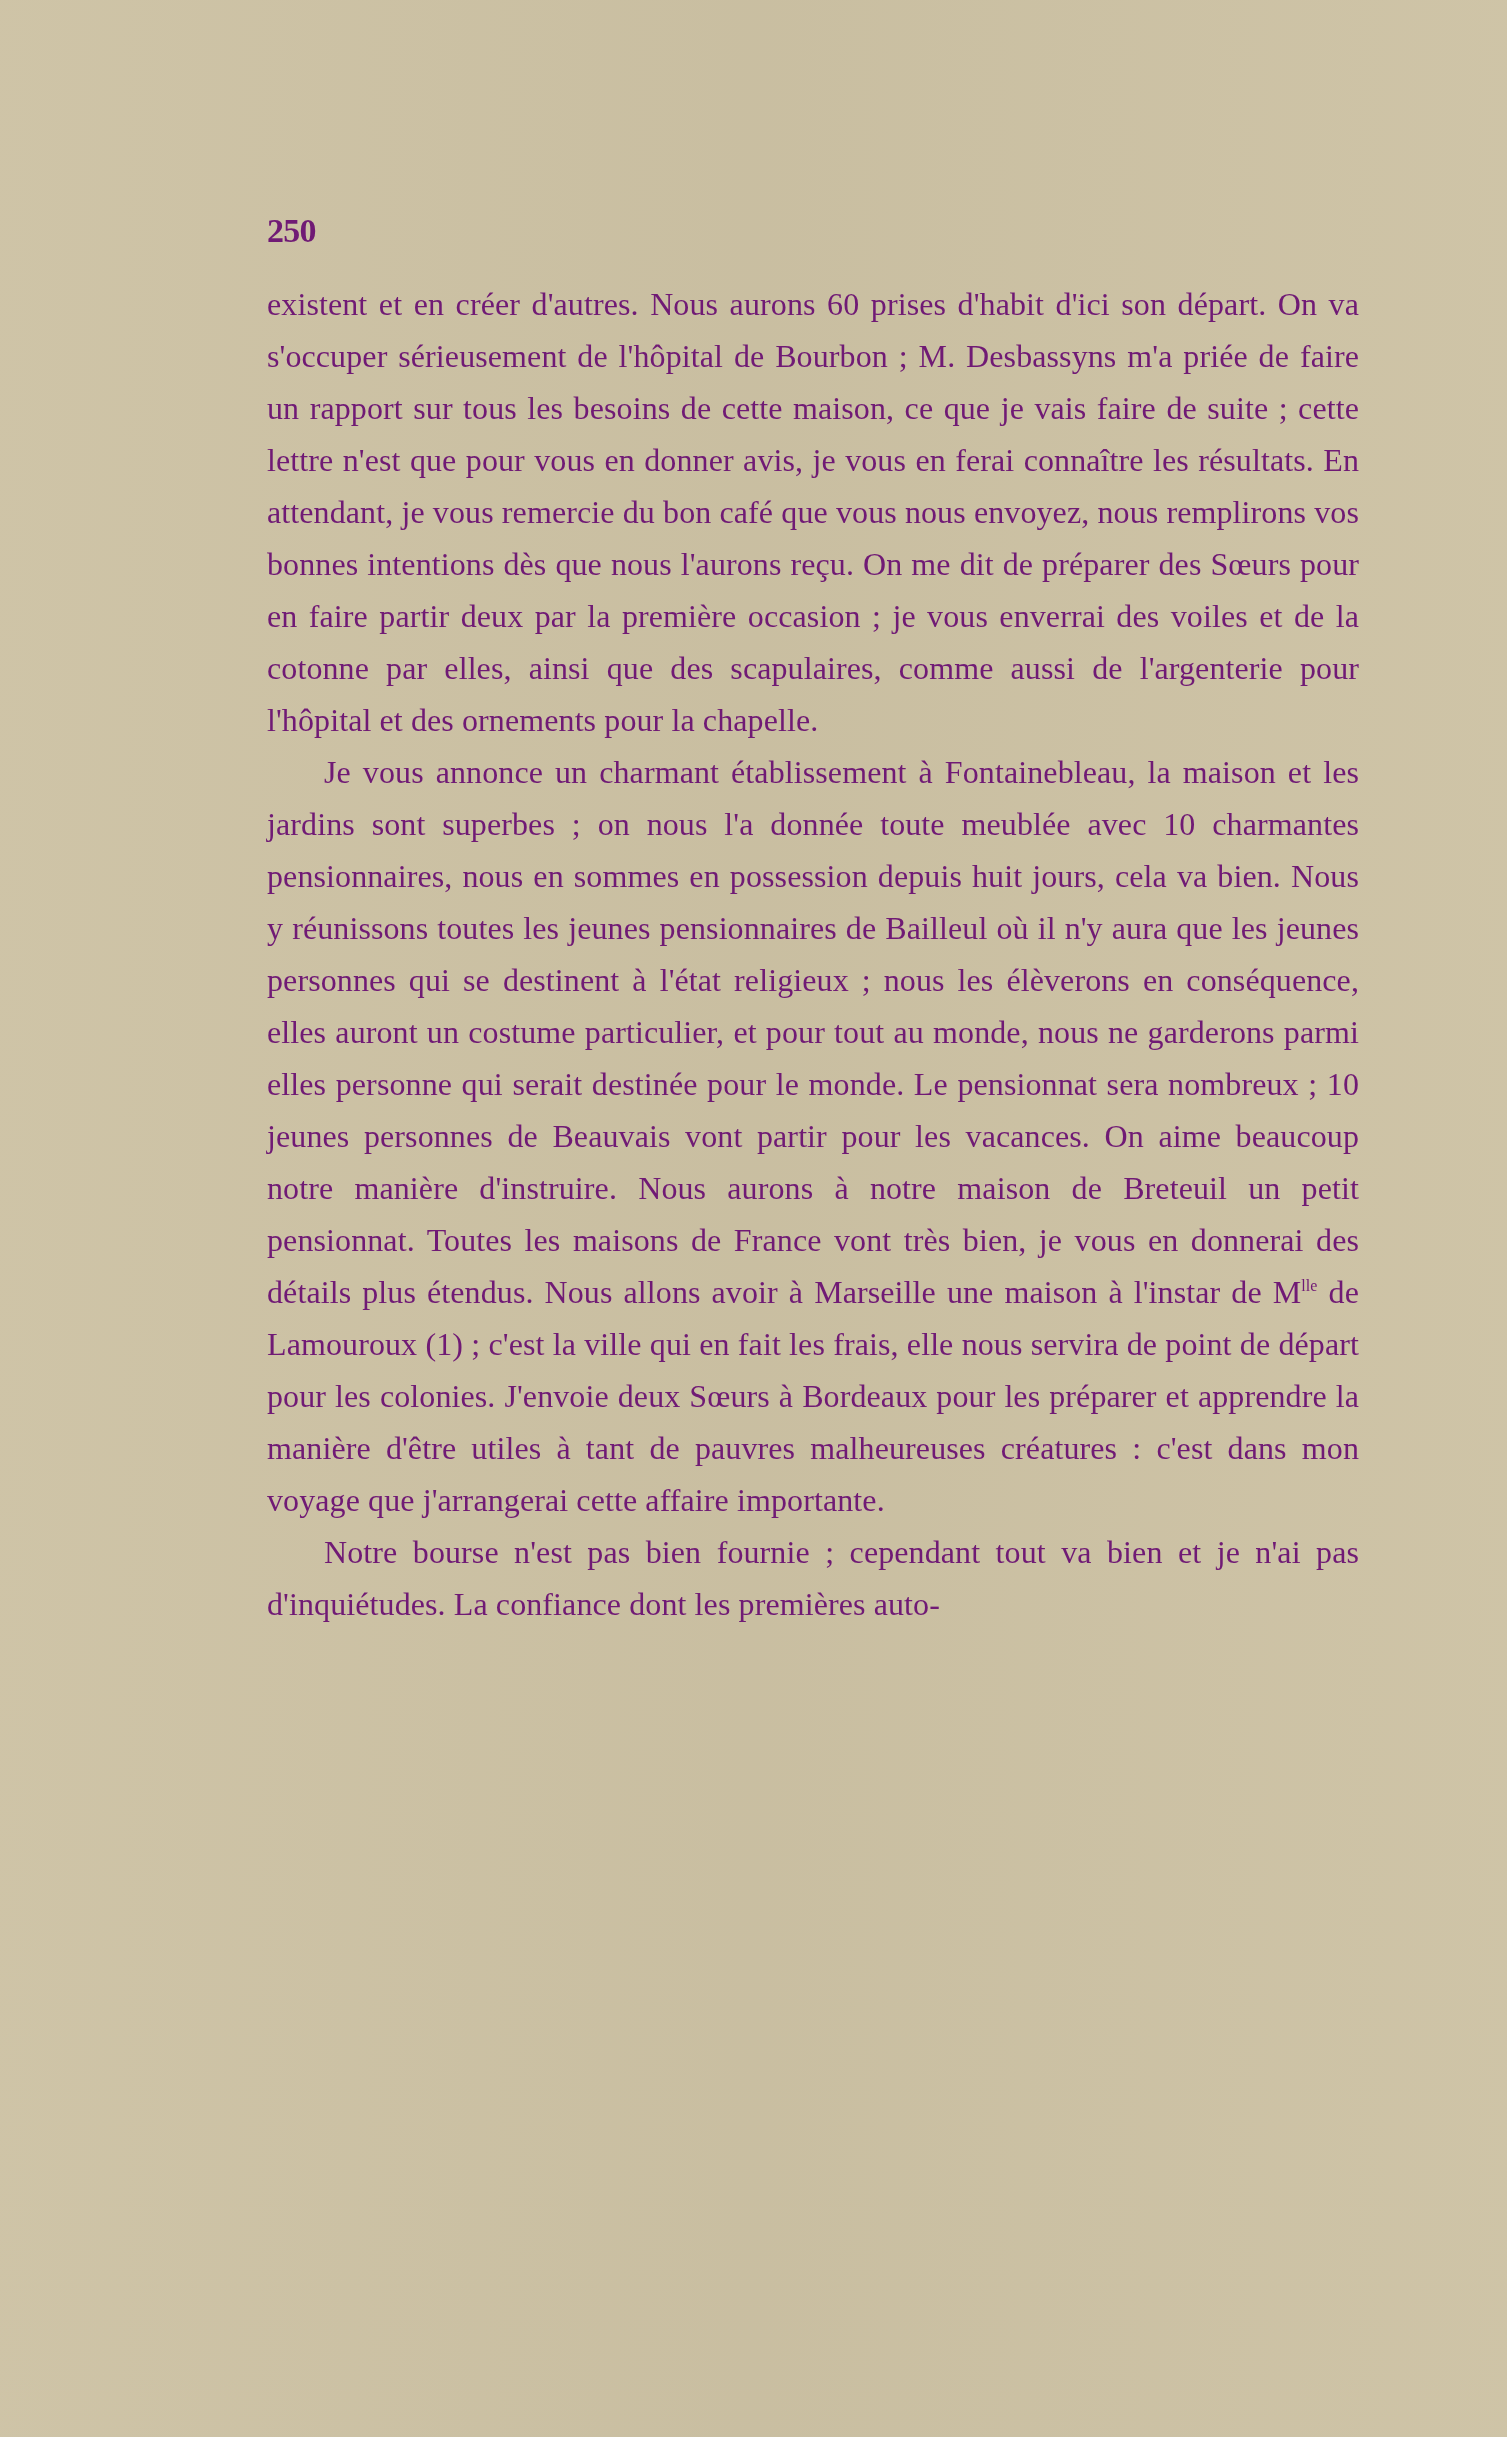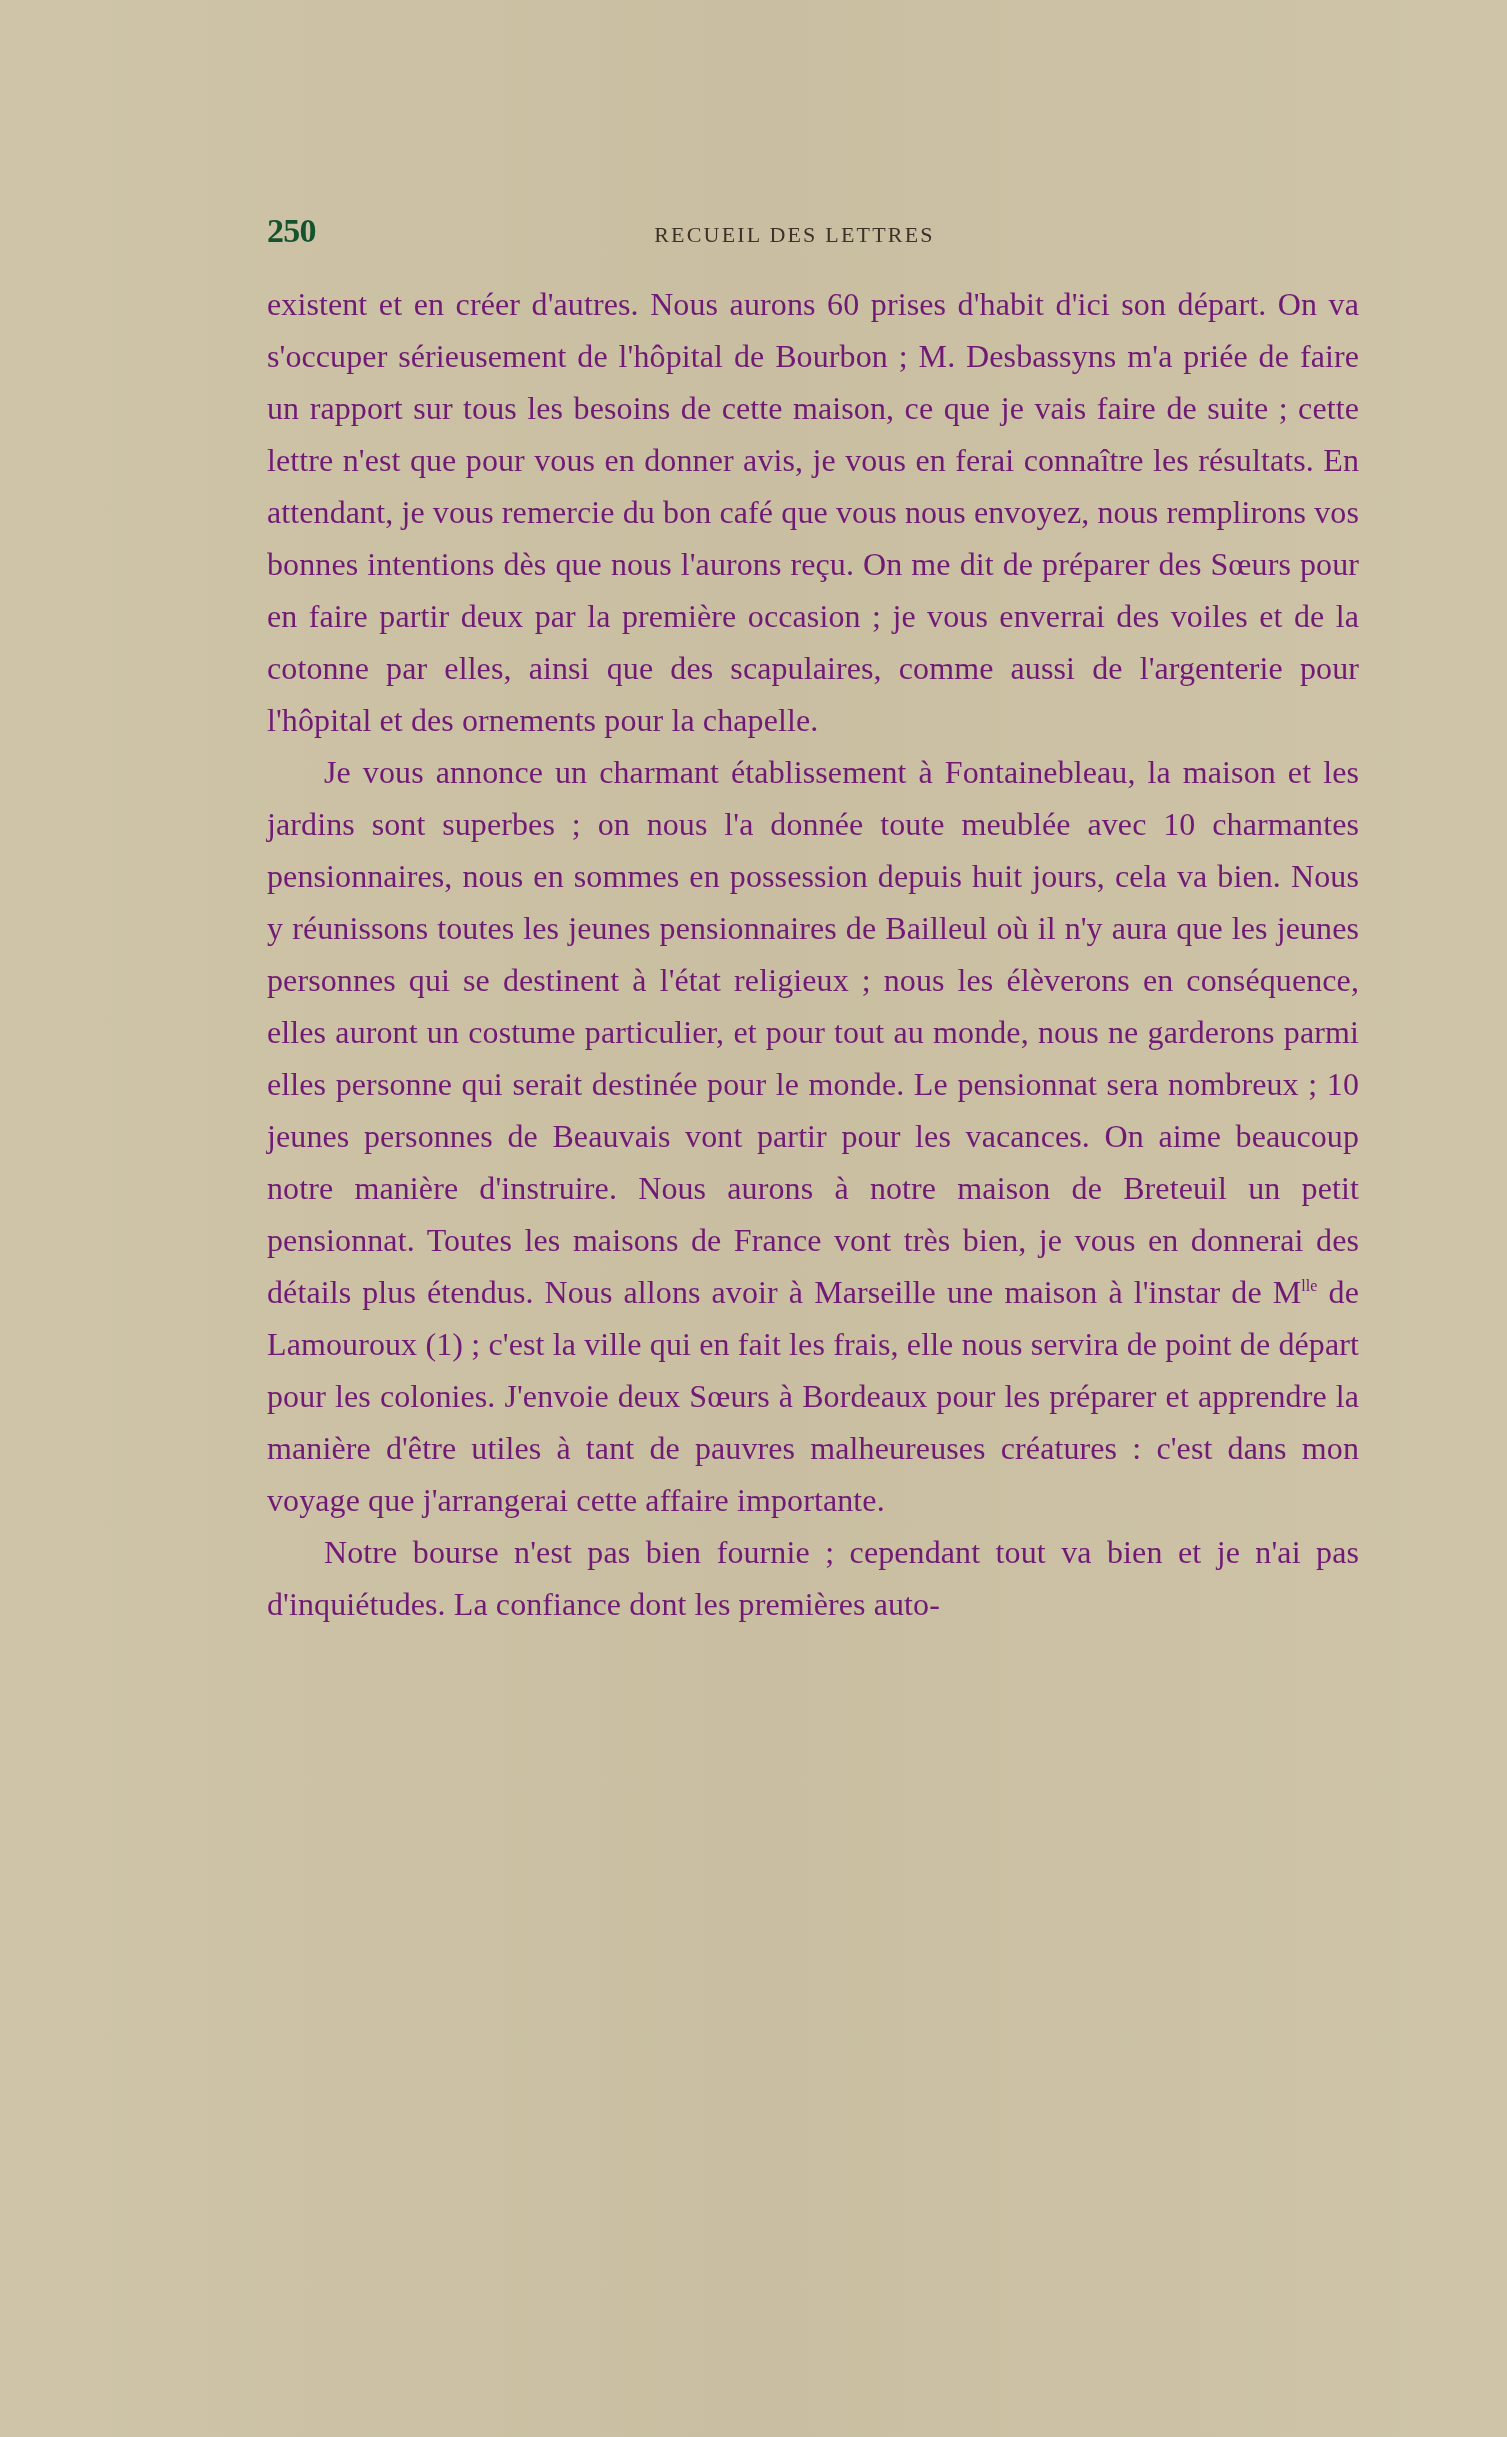--- a/index.html
+++ b/index.html
@@ -26,21 +26,21 @@
     position: relative;
     height: 44px;
     margin-bottom: 22px;
   }
   .page-number {
     position: absolute;
     left: 0;
     top: 0;
     font-size: 34px;
     font-weight: bold;
-    color: #14532d;
+    color: #701a75;
     letter-spacing: -0.7px;
   }
   .running-title {
     position: absolute;
     left: 0;
     right: 0;
     top: 10.2px;
     text-align: center;
     font-size: 22px;
     letter-spacing: 2.2px;
@@ -77,21 +77,20 @@
     margin: 0;
     text-indent: 39px;
   }
 </style>
 </head>
 <body>
 
 <div class="page">
   <div class="running-head">
     <span class="page-number">250</span>
-    <span class="running-title">RECUEIL DES LETTRES</span>
   </div>
 
   <div class="body-text">
     <p>existent et en créer d'autres. Nous aurons 60 prises d'habit d'ici son départ. On va s'occuper sérieusement de l'hôpital de Bourbon ; M. Desbassyns m'a priée de faire un rapport sur tous les besoins de cette maison, ce que je vais faire de suite ; cette lettre n'est que pour vous en donner avis, je vous en ferai connaître les résultats. En attendant, je vous remercie du bon café que vous nous envoyez, nous remplirons vos bonnes intentions dès que nous l'aurons reçu. On me dit de préparer des Sœurs pour en faire partir deux par la première occasion ; je vous enverrai des voiles et de la cotonne par elles, ainsi que des scapulaires, comme aussi de l'argenterie pour l'hôpital et des ornements pour la chapelle.</p>
     <p class="indent"><span>Je vous annonce un charmant établissement à Fontainebleau, la maison et les jardins sont superbes ; on nous l'a donnée toute meublée avec 10 charmantes pensionnaires, nous en sommes en possession depuis huit jours, cela va bien. Nous y réunissons toutes les jeunes pensionnaires de Bailleul où il n'y aura que les jeunes personnes qui se destinent à l'état religieux ; nous les élèverons en conséquence, elles auront un costume particulier, et pour tout au monde, nous ne garderons parmi elles personne qui serait destinée pour le monde. Le pensionnat sera nombreux ; 10 jeunes personnes de Beauvais vont partir pour les vacances. On aime beaucoup notre manière d'instruire. Nous aurons à notre maison de Breteuil un petit pensionnat. Toutes les maisons de France vont très bien, je vous en donnerai des détails plus étendus. Nous allons avoir à Marseille une maison à l'instar de M</span><span class="sup">lle</span><span> de Lamouroux (1) ; c'est la ville qui en fait les frais, elle nous servira de point de départ pour les colonies. J'envoie deux Sœurs à Bordeaux pour les préparer et apprendre la manière d'être utiles à tant de pauvres malheureuses créatures : c'est dans mon voyage que j'arrangerai cette affaire importante.</span></p>
     <p class="indent">Notre bourse n'est pas bien fournie ; cependant tout va bien et je n'ai pas d'inquiétudes. La confiance dont les premières auto-</p>
   </div>
 
 </div>
 

